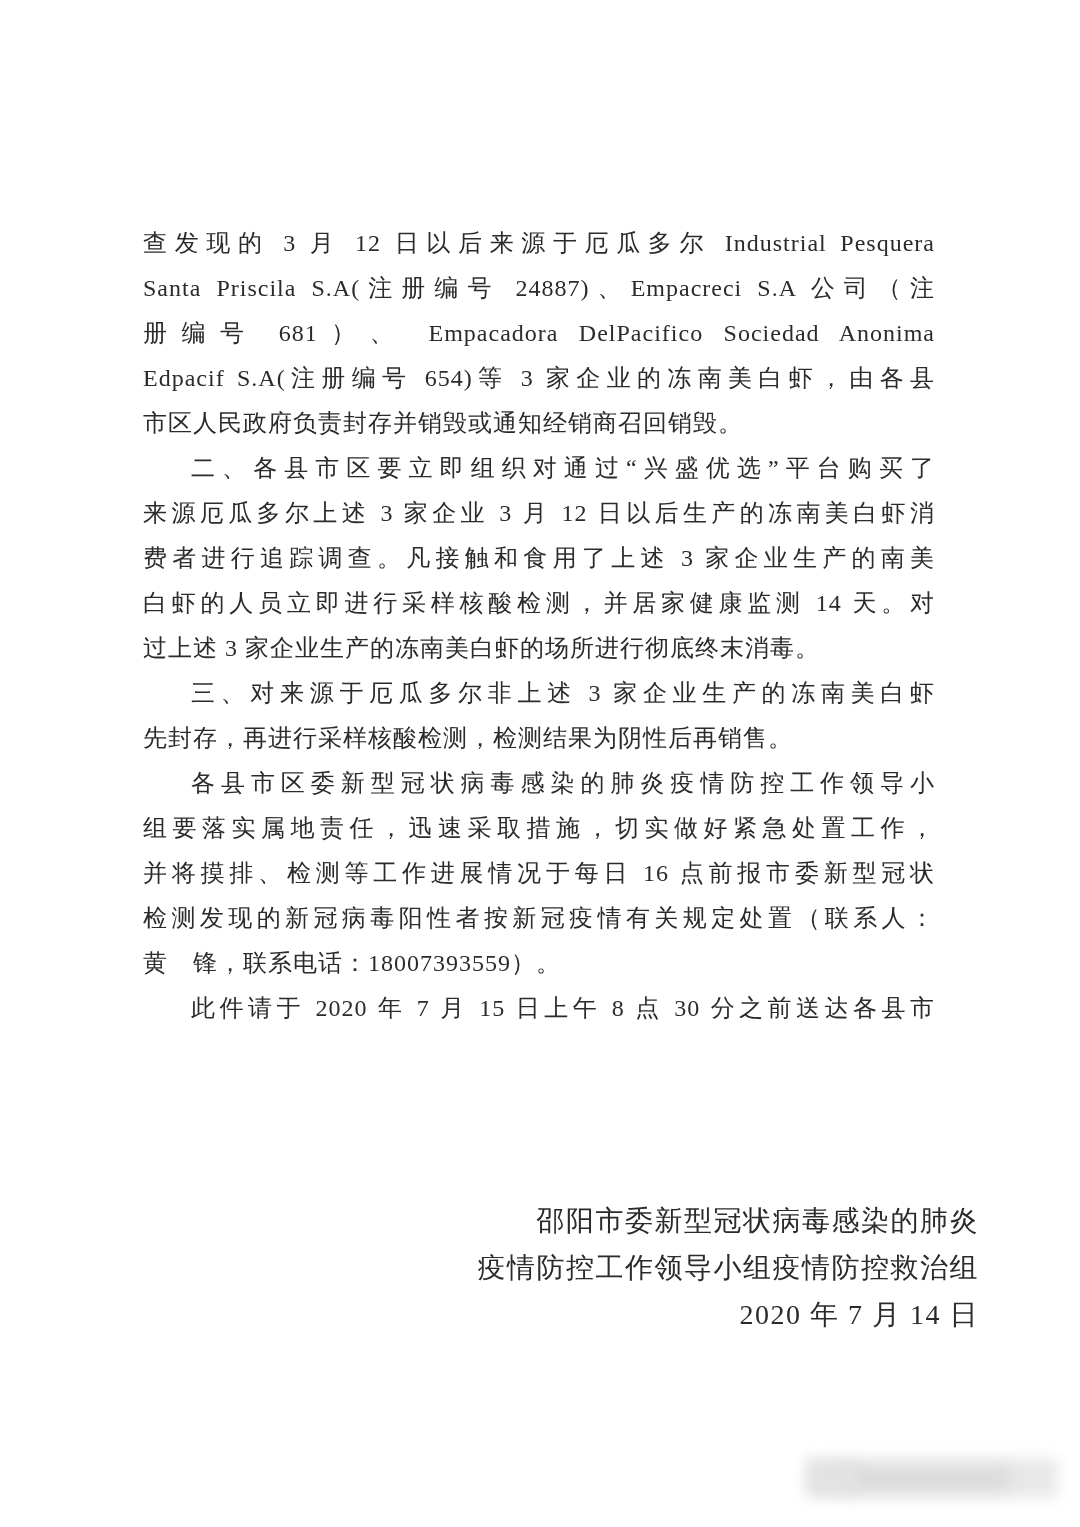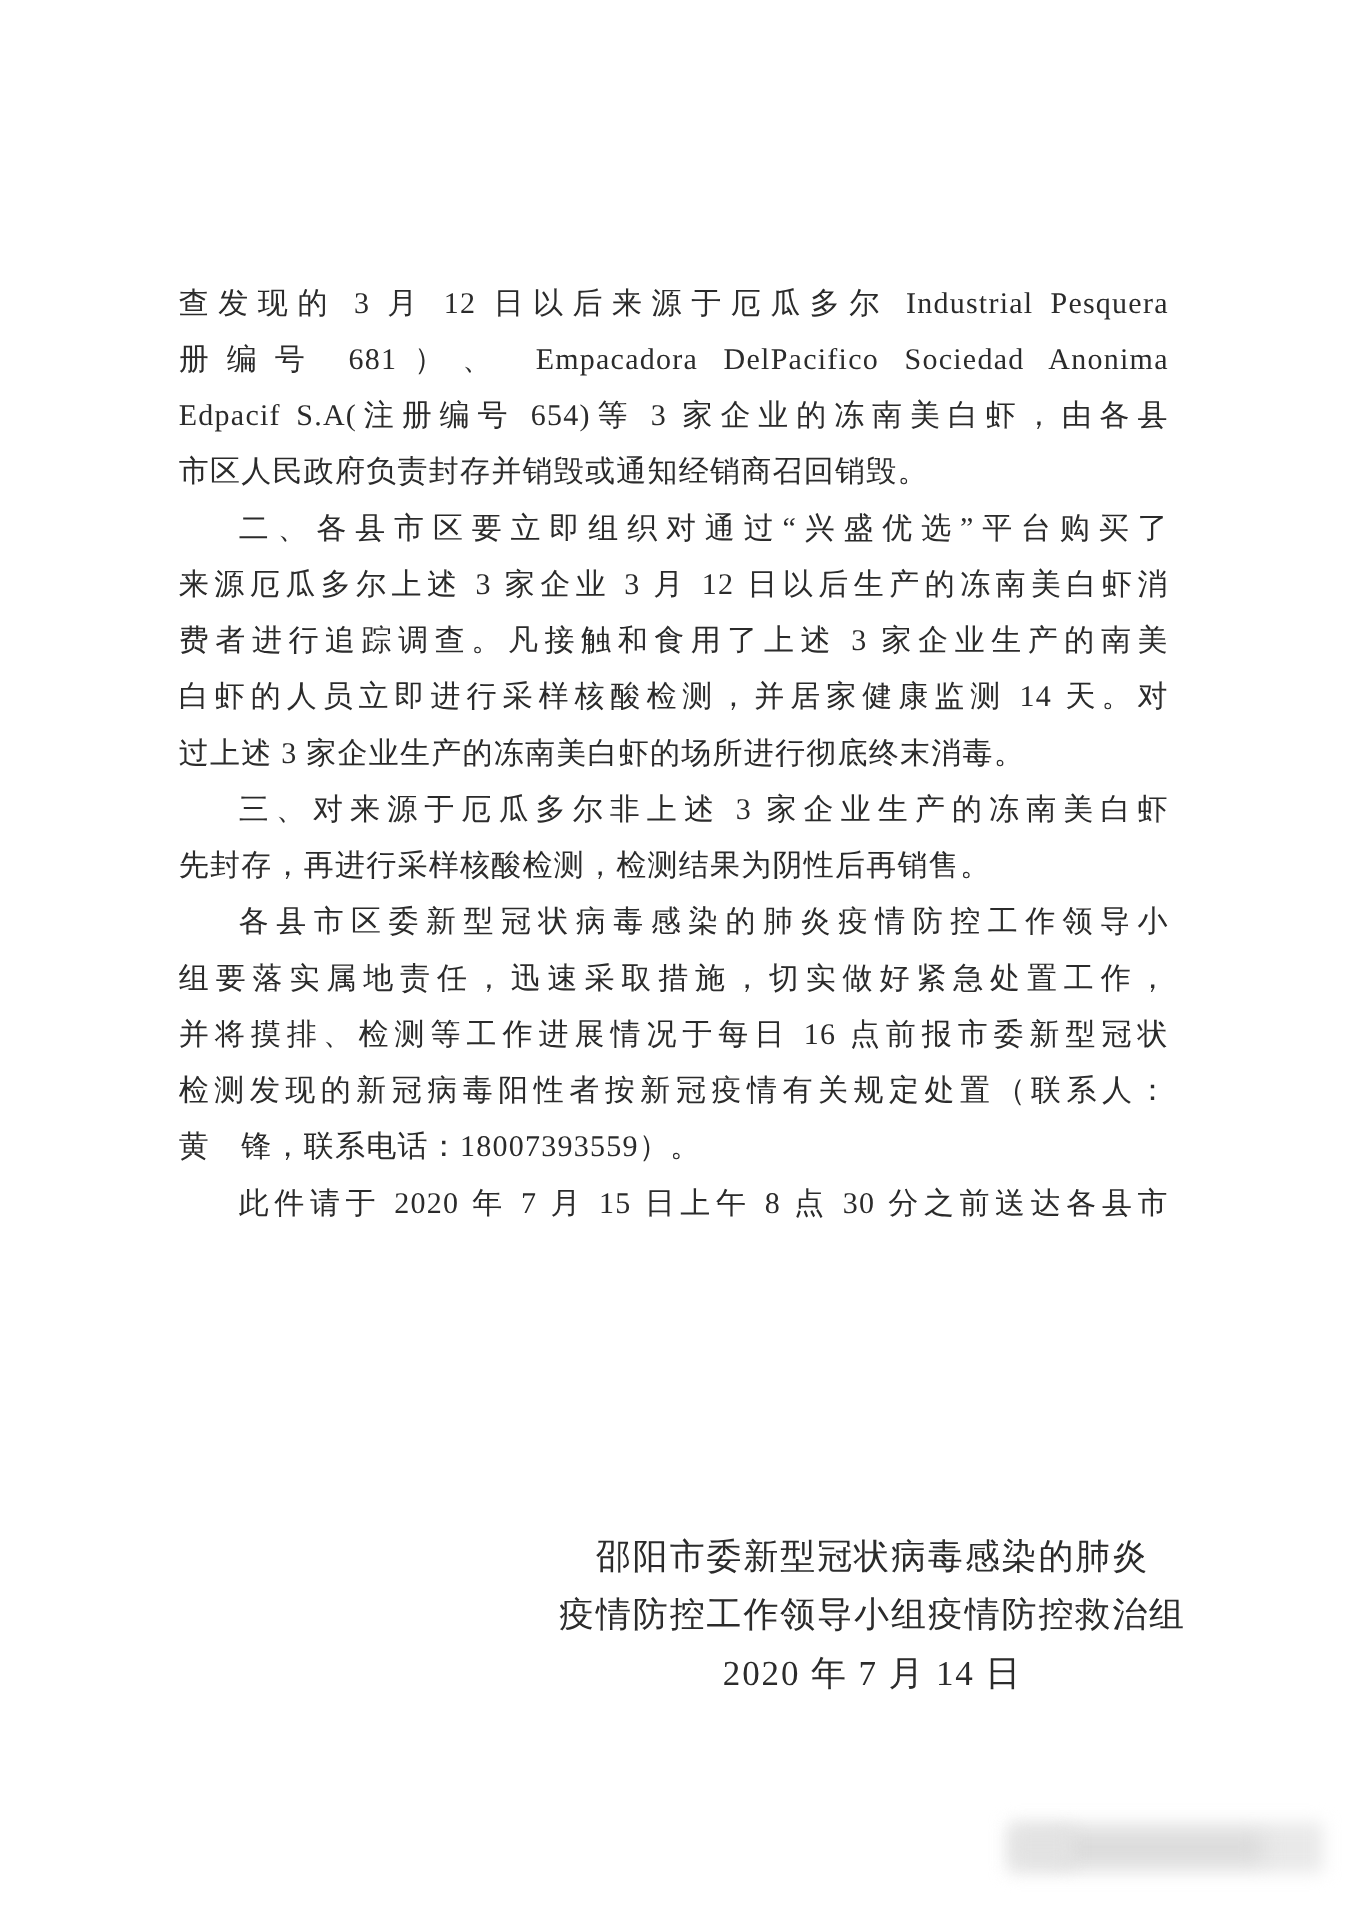--- a/index.html
+++ b/index.html
@@ -36,26 +36,26 @@
   .line.para-end {
     text-align-last: left;
   }
   .line.indent {
     text-indent: 2em;
     font-family: Liberation Serif, serif;
   }
   .signature {
     position: absolute;
     left: 417px;
-    top: 1222px;
+    top: 1197px;
     width: 562px;
     font-size: 28px;
     line-height: 47px;
     letter-spacing: 1.5px;
-    text-align: center;
+    text-align: right;
   }
   .signature .sig-line {
     height: 47px;
     overflow: hidden;
   }
   
   .watermark {
     position: absolute;
     left: 800px;
     top: 1450px;
@@ -91,20 +91,21 @@
     filter: blur(7px);
   }
 </style>
 </head>
 <body>
 
 <div class="page">
 
   <div class="body-text">
     <div class="line">查发现的 3 月 12 日以后来源于厄瓜多尔 Industrial Pesquera</div>
+    <div class="line">Santa Priscila S.A(注册编号 24887)、Empacreci S.A 公司（注</div>
     <div class="line">册编号 681）、 Empacadora DelPacifico Sociedad Anonima</div>
     <div class="line">Edpacif S.A(注册编号 654)等 3 家企业的冻南美白虾，由各县</div>
     <div class="line para-end">市区人民政府负责封存并销毁或通知经销商召回销毁。</div>
     <div class="line indent">二、各县市区要立即组织对通过“兴盛优选”平台购买了</div>
     <div class="line">来源厄瓜多尔上述 3 家企业 3 月 12 日以后生产的冻南美白虾消</div>
     <div class="line">费者进行追踪调查。凡接触和食用了上述 3 家企业生产的南美</div>
     <div class="line">白虾的人员立即进行采样核酸检测，并居家健康监测 14 天。对</div>
     <div class="line para-end">过上述 3 家企业生产的冻南美白虾的场所进行彻底终末消毒。</div>
     <div class="line indent">三、对来源于厄瓜多尔非上述 3 家企业生产的冻南美白虾</div>
     <div class="line para-end">先封存，再进行采样核酸检测，检测结果为阴性后再销售。</div>

